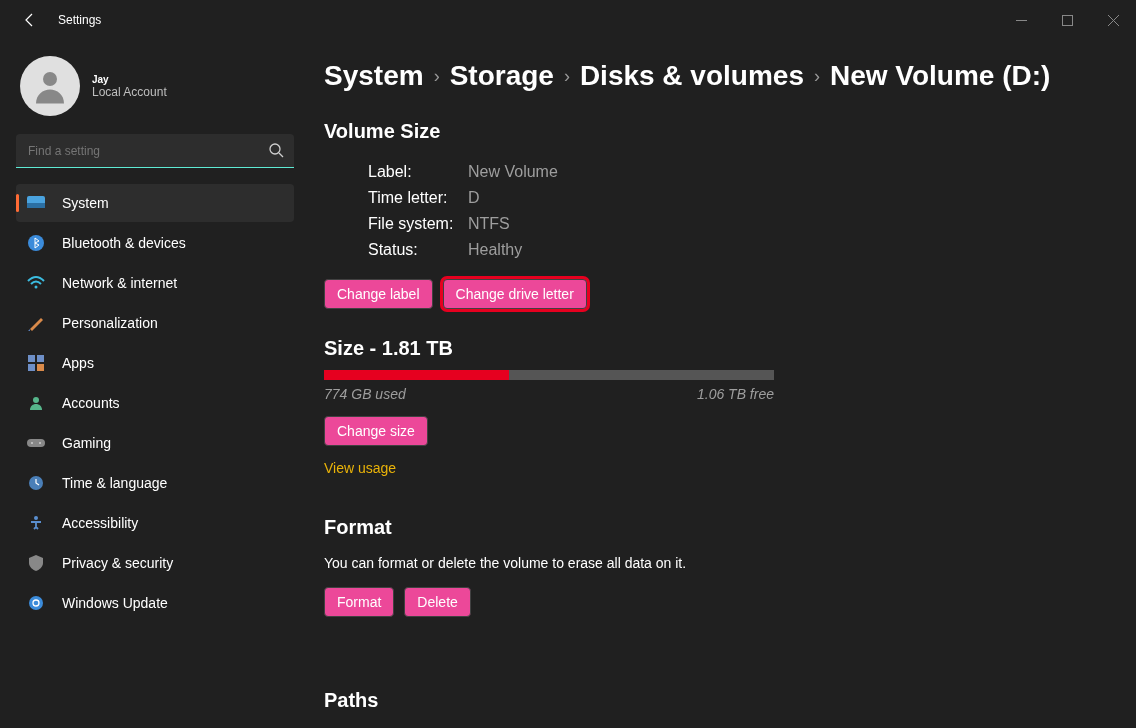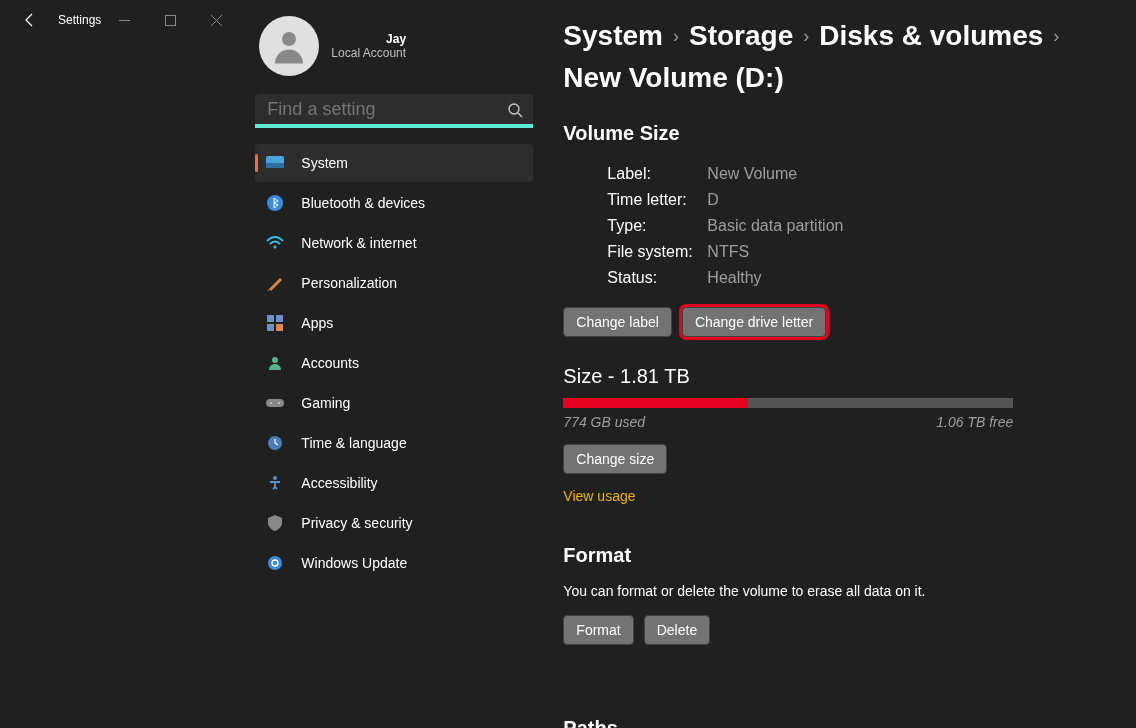--- a/index.html
+++ b/index.html
@@ -8,21 +8,21 @@
       background: #202020;
       color: #ffffff;
       width: 1136px;
       height: 728px;
       overflow: hidden;
     }
     .window {
       width: 100%;
       height: 100%;
       display: flex;
-      flex-direction: row;
+      flex-direction: column;
       background: #202020;
       border-radius: 1px;
       overflow: hidden;
     }
     .titlebar {
       height: 40px;
       display: flex;
       align-items: center;
       padding: 0 0 0 16px;
     }
@@ -72,36 +72,36 @@
       width: 60px;
       height: 60px;
       border-radius: 50%;
       background: #e0e0e0;
       display: flex;
       align-items: center;
       justify-content: center;
       margin-right: 12px;
     }
     .avatar svg { width: 42px; height: 42px; }
-    .user-name { font-size: 12px; font-weight: 600; text-align: right; }
+    .user-name { font-size: 10px; font-weight: 600; }
     .user-sub { font-size: 12px; color: #bfbfbf; }
     .search-wrap {
       position: relative;
       margin-bottom: 16px;
     }
     .search-input {
       width: 100%;
       height: 34px;
       background: #2d2d2d;
       border: none;
-      border-bottom: 4px solid #5eead4;
+      border-bottom: 1px solid #5eead4;
       border-radius: 4px 4px 0 0;
       color: #cfcfcf;
       padding: 0 36px 0 12px;
-      font-size: 18px;
+      font-size: 12px;
       outline: none;
     }
     .search-icon {
       position: absolute;
       right: 10px;
       top: 8px;
       color: #cfcfcf;
     }
     .nav {
       list-style: none;
@@ -169,35 +169,35 @@
       margin-left: 44px;
     }
     .kv-label { width: 100px; color: #ffffff; }
     .kv-value { color: #9e9e9e; }
     .btn-row {
       display: flex;
       gap: 10px;
       margin-bottom: 28px;
     }
     .btn {
-      background: #737373;
+      background: #ec4899;
       border: 1px solid #414141;
       color: #ffffff;
       font-size: 14px;
       padding: 6px 12px;
       border-radius: 4px;
       cursor: pointer;
       font-family: inherit;
     }
     .btn.highlight {
       box-shadow: 0 0 0 3px #e6001f;
     }
     .size-title {
       font-size: 20px;
-      font-weight: 400;
+      font-weight: 700;
       margin-bottom: 10px;
       margin-top: 20px;
     }
     .progress {
       width: 450px;
       height: 10px;
       background: #555;
       margin-bottom: 6px;
       position: relative;
     }
@@ -407,24 +407,20 @@
       <div class="kv-table">
         <div class="kv-row">
           <span class="kv-label">Label:</span>
           <span class="kv-value">New Volume</span>
         </div>
         <div class="kv-row">
           <span class="kv-label">Time letter:</span>
           <span class="kv-value">D</span>
         </div>
         <div class="kv-row">
-          <span class="kv-label">Type:</span>
-          <span class="kv-value">Basic data partition</span>
-        </div>
-        <div class="kv-row">
           <span class="kv-label">File system:</span>
           <span class="kv-value">NTFS</span>
         </div>
         <div class="kv-row">
           <span class="kv-label">Status:</span>
           <span class="kv-value">Healthy</span>
         </div>
       </div>
       <div class="btn-row">
         <button class="btn">Change label</button>

